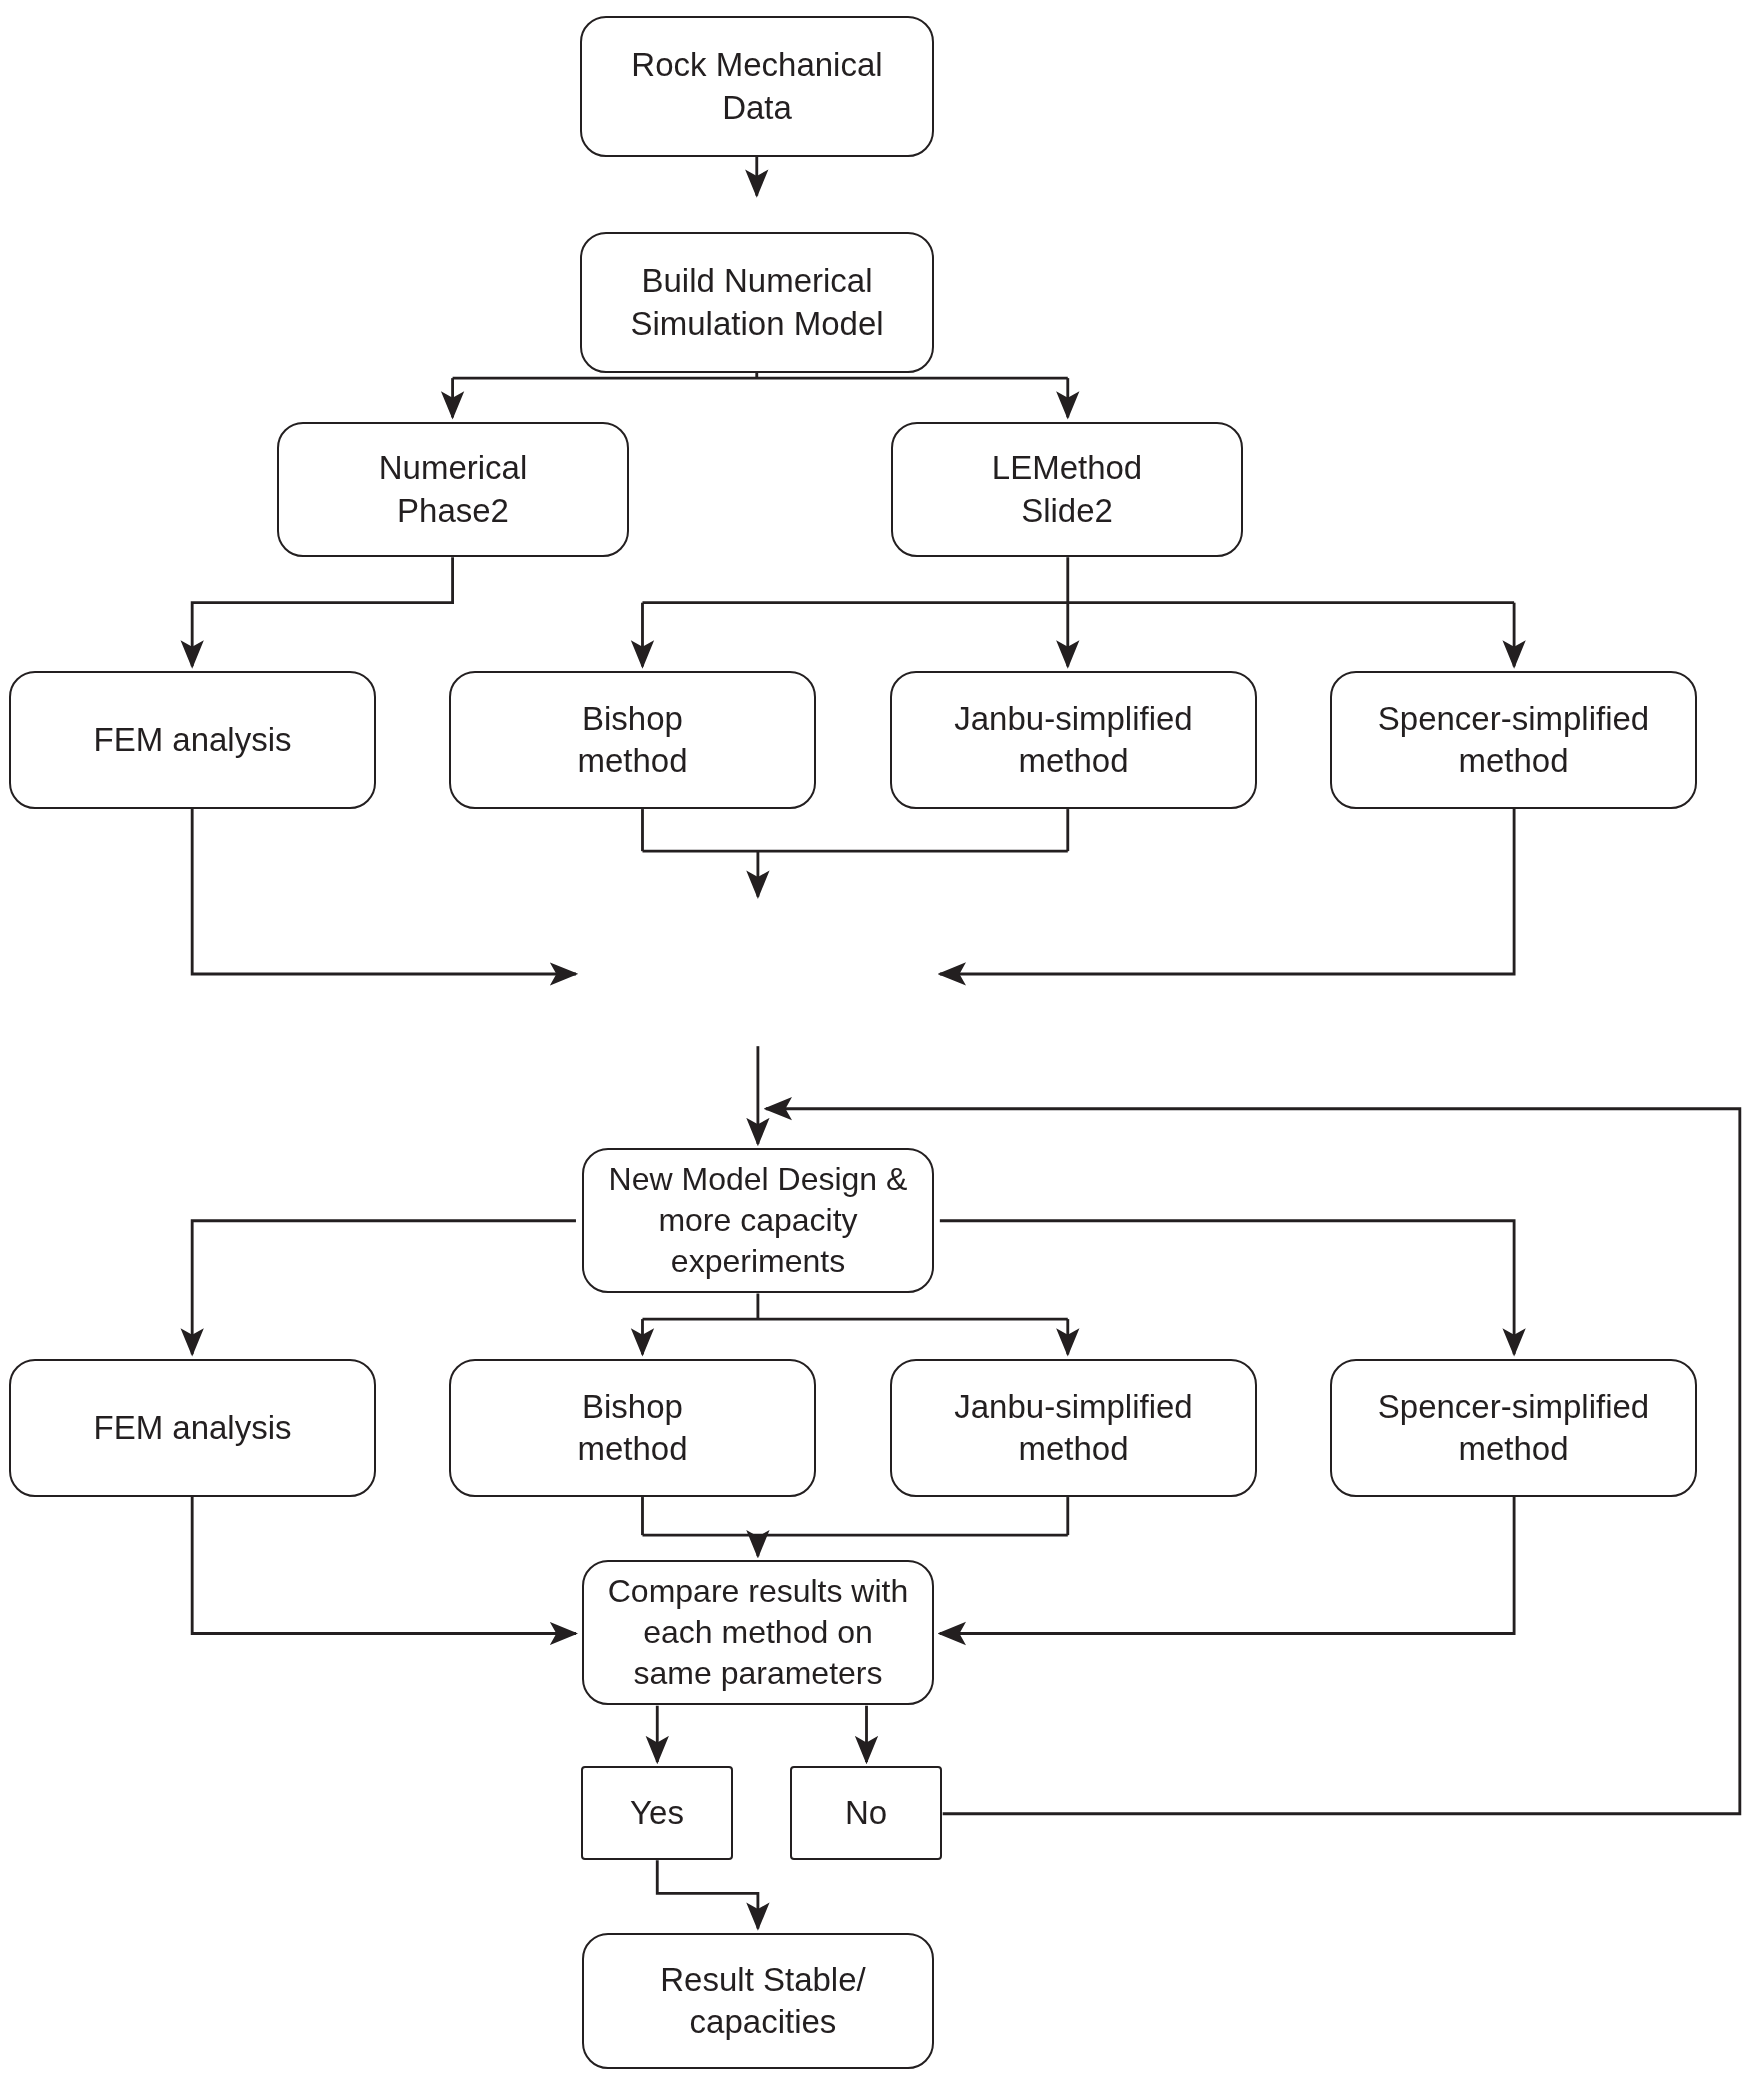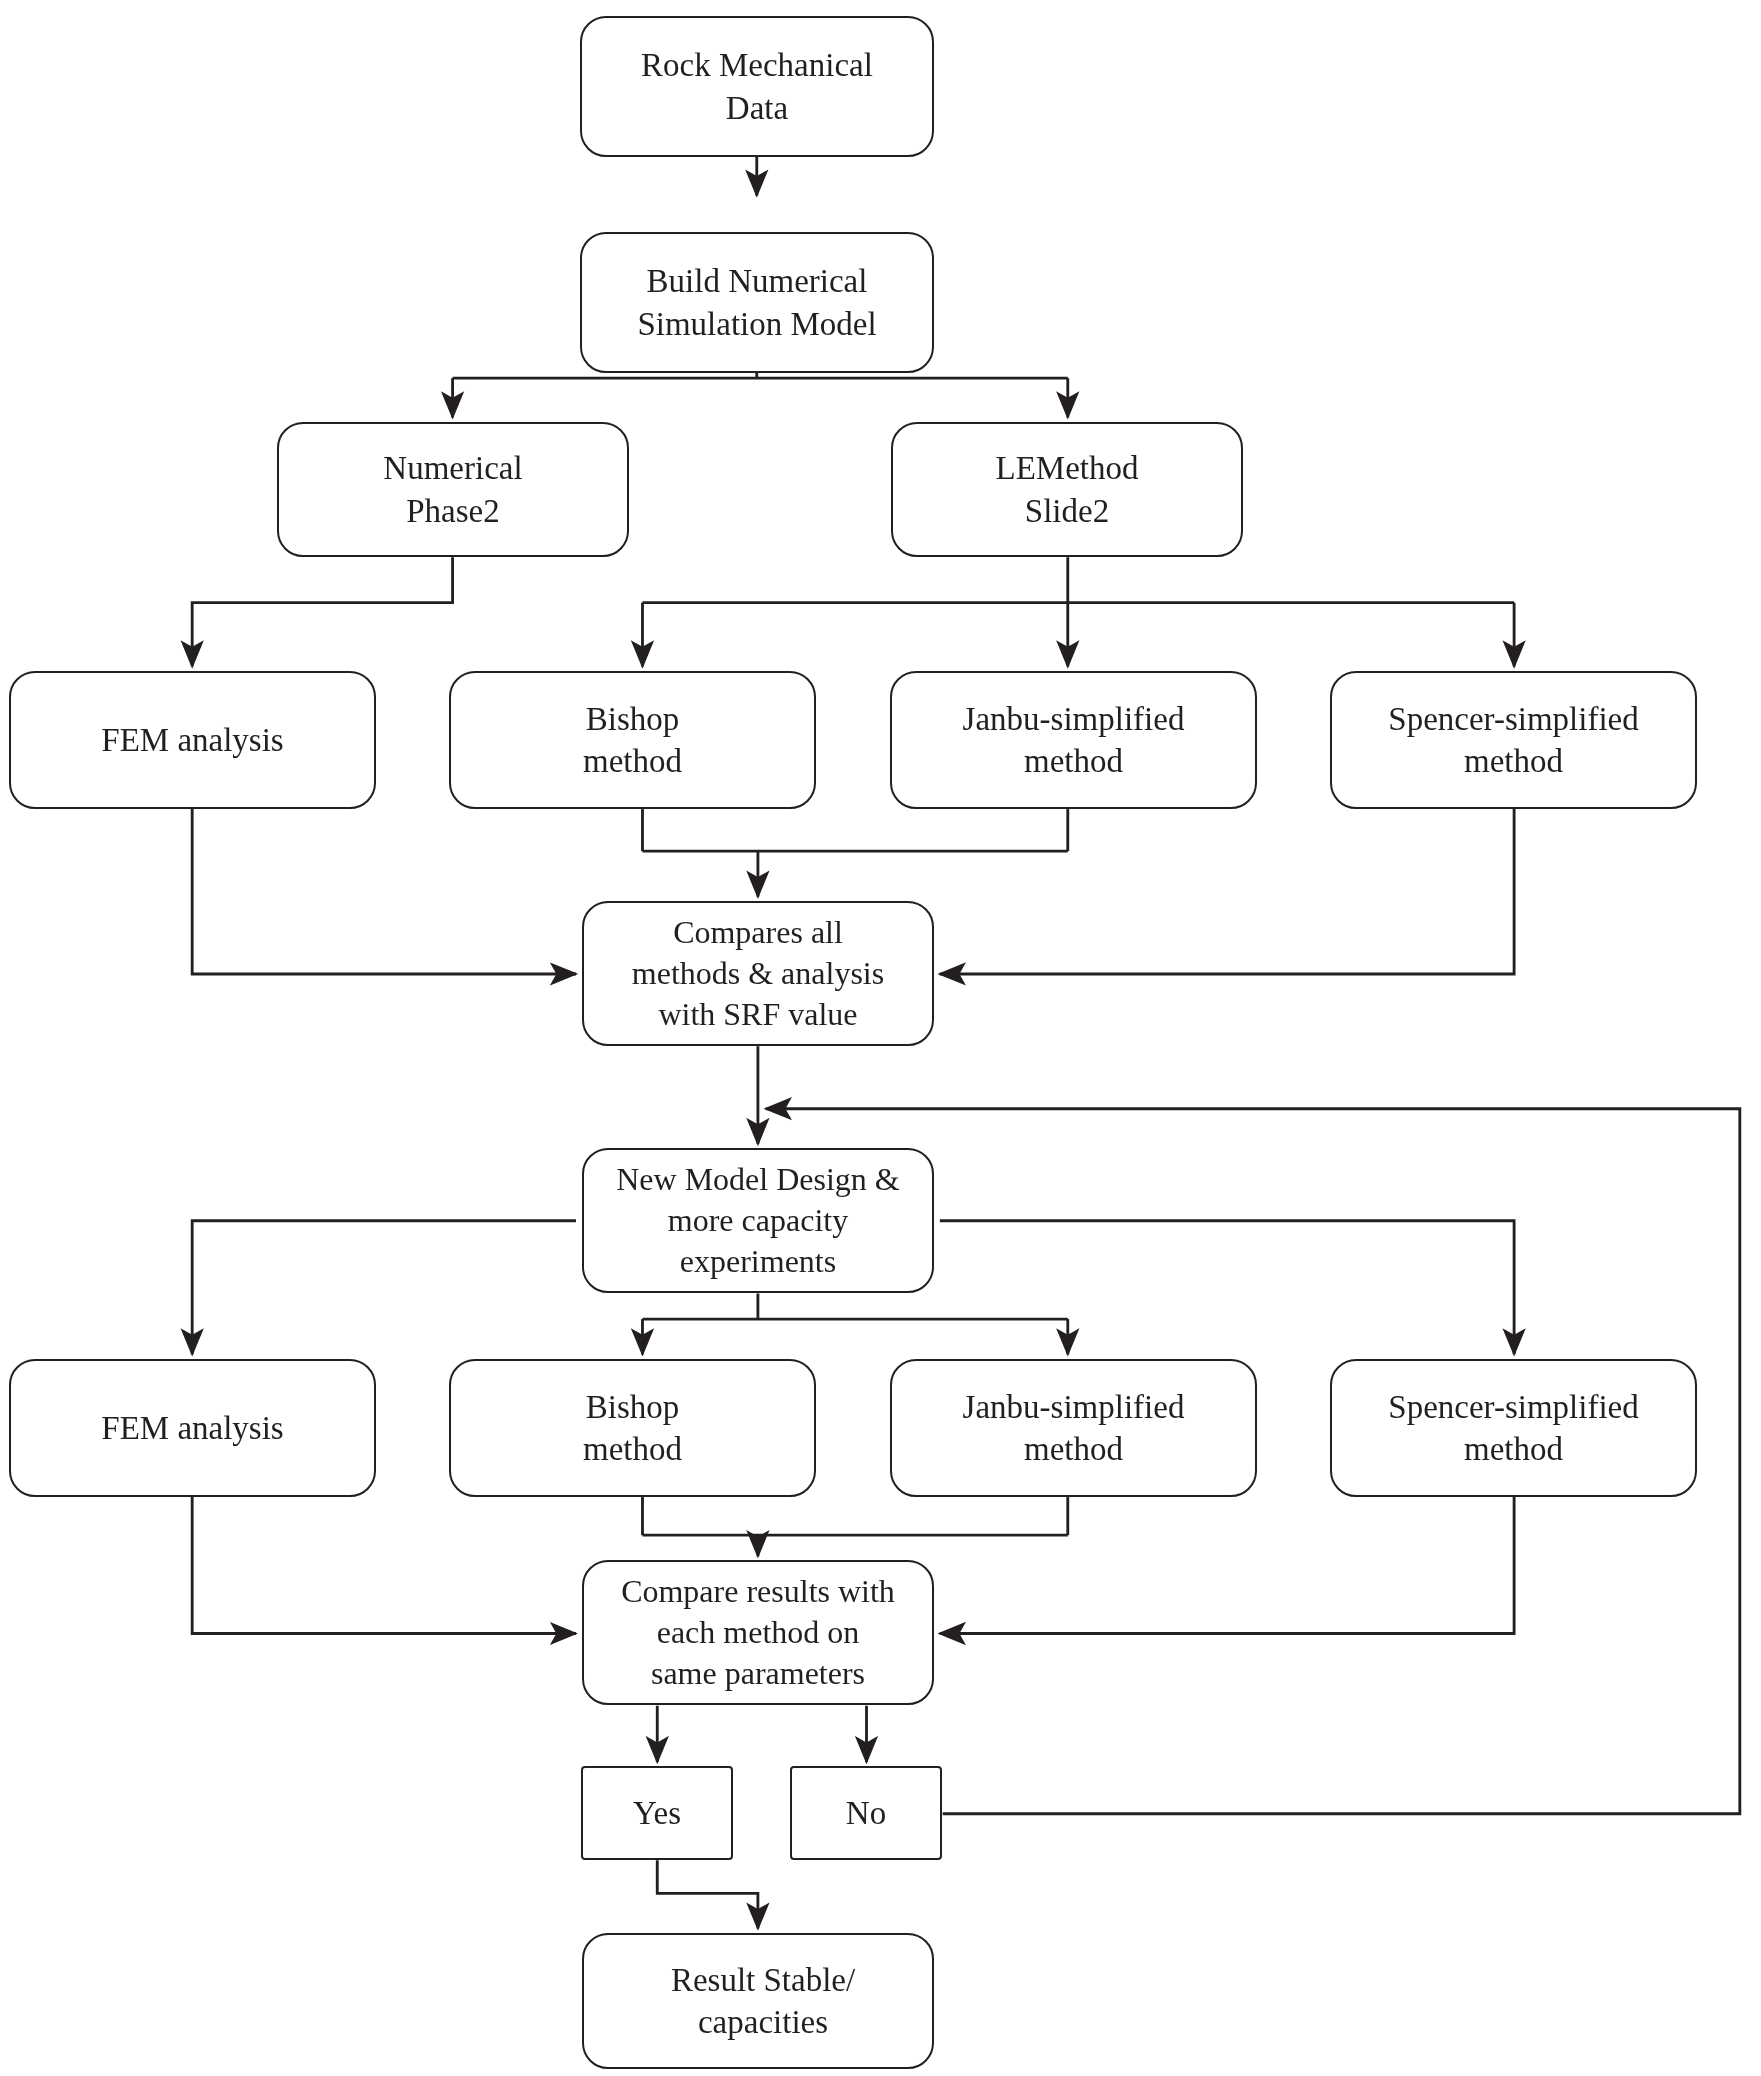--- a/index.html
+++ b/index.html
@@ -1,21 +1,21 @@
 <!DOCTYPE html>
 <html style="font-size:9px"><head>
 <meta charset="utf-8">
 <style>
   html,body{margin:0;padding:0;background:#ffffff;}
   body{font-family:"Liberation Sans", sans-serif;}
   #canvas{position:relative;width:1762px;height:2077px;background:#fff;overflow:hidden;}
   svg#wires{position:absolute;left:0;top:0;width:1762px;height:2077px;}
   .node{position:absolute;box-sizing:border-box;border:2.3px solid #231f20;background:#fff;
         display:flex;align-items:center;justify-content:center;text-align:center;
-        color:#231f20;line-height:1.28;font-family:Liberation Serif, serif;}
+        color:#231f20;line-height:1.28;}
   .node.round{border-radius:26px;}
   .node.sq{border-radius:4px;}
   .node .lbl{display:block;padding:0 9px;white-space:pre-line;}
   .fs-big{font-size:33px;}
   .fs-med{font-size:32px;}
 </style>
 </head>
 <body>
 
 <div id="canvas">
@@ -110,25 +110,20 @@
   <div class="node round fs-big" style="left:890px;top:671px;width:367px;height:138px;">
     <span class="lbl">Janbu-simplified
 method</span>
   </div>
 
   <div class="node round fs-big" style="left:1330px;top:671px;width:367px;height:138px;">
     <span class="lbl">Spencer-simplified
 method</span>
   </div>
 
-  <div class="node round fs-med" style="left:582px;top:901px;width:352px;height:145px;">
-    <span class="lbl">Compares all
-methods &amp; analysis
-with SRF value</span>
-  </div>
 
   <div class="node round fs-med" style="left:582px;top:1148px;width:352px;height:145px;justify-content:center;">
     <span class="lbl">New Model Design &amp;
 more capacity
 experiments</span>
   </div>
 
   <div class="node round fs-big" style="left:9px;top:1359px;width:367px;height:138px;">
     <span class="lbl">FEM analysis</span>
   </div>

